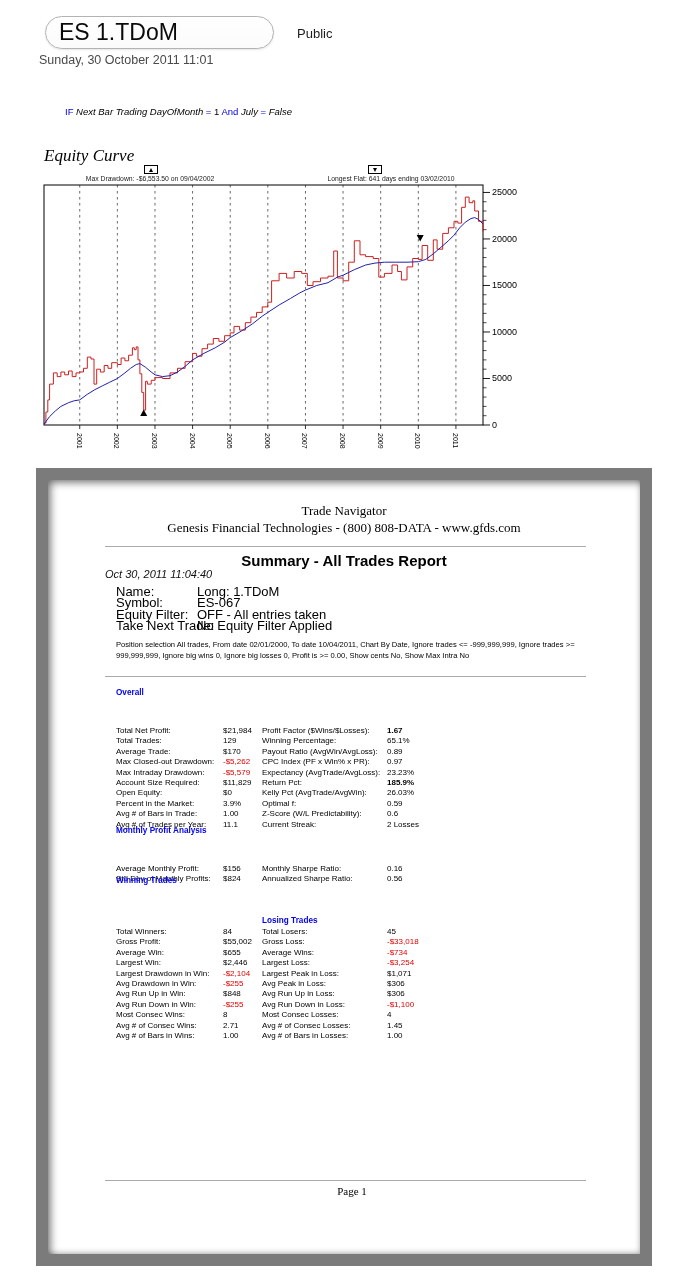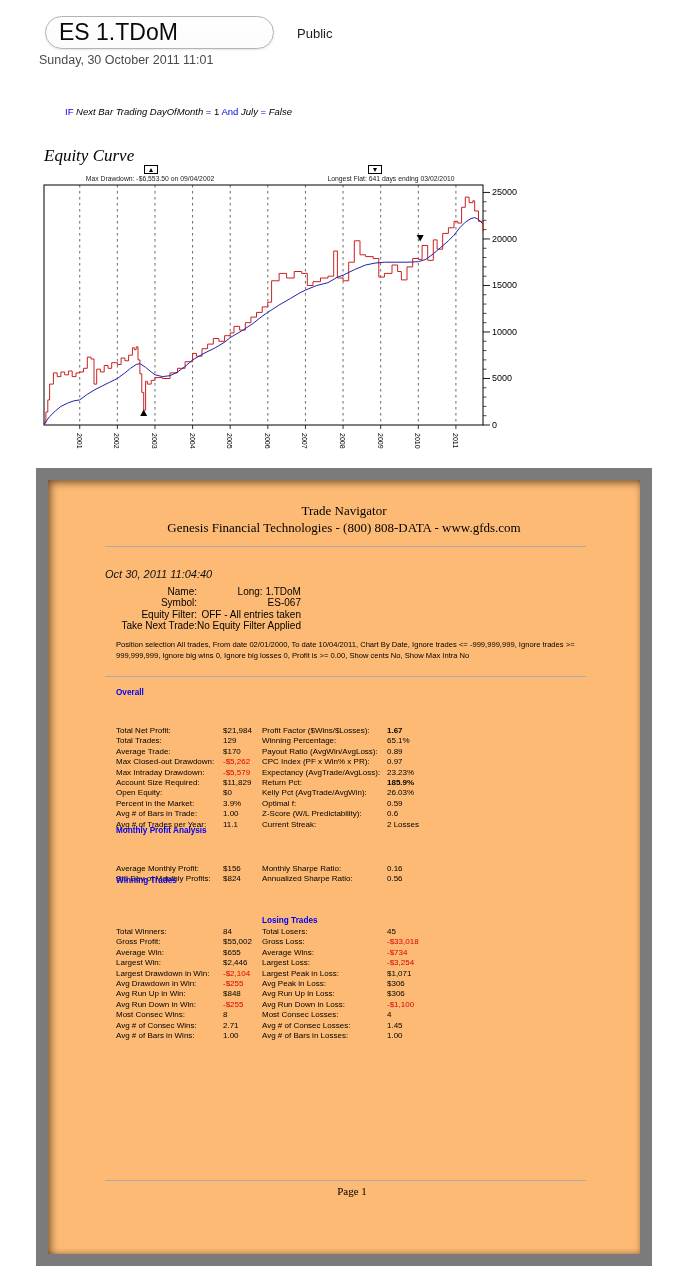--- a/index.html
+++ b/index.html
@@ -39,34 +39,34 @@
   #ann2-box{left:368px;}
   .tri-up{width:0;height:0;border-left:2.5px solid transparent;border-right:2.5px solid transparent;border-bottom:4px solid #000;}
   .tri-down{width:0;height:0;border-left:2.5px solid transparent;border-right:2.5px solid transparent;border-top:4px solid #000;}
   #equity-svg{position:absolute;left:40px;top:183px;}
   
   .frame{
     position:absolute;left:36px;top:468px;width:616px;height:798px;
     background:#7b7b7b;box-sizing:border-box;padding:12px;
   }
   .page{
-    width:100%;height:100%;background:#fdba74;position:relative;
+    width:100%;height:100%;background:#ffffff;position:relative;
     box-shadow:inset 6px 6px 8px -4px rgba(0,0,0,0.60),
                inset -3px -4px 6px -4px rgba(0,0,0,0.45);
   }
   .rpt-center{position:absolute;left:0;width:100%;text-align:center;font-family:"Liberation Serif",serif;font-size:13px;color:#000;}
   #rpt-line1{top:23px;}
   #rpt-line2{top:40px;}
   .hr{position:absolute;left:57px;width:481px;height:0;border-top:1px solid #aaaaaa;}
   #hr1{top:66px;}
   #hr2{top:196px;}
   #hr3{top:700px;}
   .rpt-title{position:absolute;top:72px;left:0;width:100%;text-align:center;font-size:15px;font-weight:bold;color:#000;}
   .rpt-ts{position:absolute;top:88px;left:57px;width:481px;font-size:11px;font-style:italic;color:#111;}
-  .info{position:absolute;top:106px;left:68px;display:grid;grid-template-columns:81px auto;font-size:10px;line-height:11.3px;white-space:nowrap;text-align:right;}
+  .info{position:absolute;top:106px;left:68px;display:grid;grid-template-columns:81px auto;font-size:13px;line-height:11.3px;white-space:nowrap;}
   .para{position:absolute;top:160px;left:68px;width:478px;font-size:7.6px;line-height:10.6px;color:#000;}
   .sec{position:absolute;left:68px;display:grid;grid-template-columns:107px 39px 125px 100px;font-size:8px;line-height:10.4px;white-space:nowrap;}
   #sec0{top:206px;}
   #sec1{top:344px;}
   #sec2{top:394px;}
   .sec-h{color:#0000ee;font-weight:bold;font-size:8.2px;line-height:13px;}
   .span2a{grid-column:1/3;}
   .span2b{grid-column:3/5;margin-top:40px;}
   .red{color:#dd0000;}
   .bold{font-weight:bold;}
@@ -175,20 +175,21 @@
     <path d="M4.0,241.1 L9.6,233.6 L15.3,228.0 L20.9,223.4 L28.5,219.7 L34.1,217.8 L39.7,216.9 L47.3,211.3 L54.8,206.7 L62.3,202.9 L69.8,199.2 L77.4,195.5 L84.9,189.9 L90.5,185.3 L96.2,181.5 L99.9,180.6 L105.6,184.3 L111.2,189.0 L115.0,191.8 L122.5,193.6 L130.0,192.7 L137.5,189.0 L145.1,183.4 L152.6,176.9 L163.9,170.4 L175.2,164.8 L184.6,159.2 L190.2,154.6 L201.5,148.0 L212.8,140.6 L222.2,133.2 L227.8,129.4 L239.1,122.0 L250.4,115.5 L259.8,109.9 L265.4,107.1 L276.7,102.5 L288.0,99.7 L297.4,94.1 L303.1,92.2 L314.3,86.7 L325.6,82.0 L335.0,80.1 L344.4,79.2 L355.7,79.2 L367.0,79.2 L378.3,78.7 L385.8,76.4 L393.3,70.8 L400.9,64.3 L408.4,57.8 L414.0,52.2 L419.7,44.8 L425.3,39.2 L431.0,35.5 L434.7,34.6 L438.5,36.4 L443.0,41.1" fill="none" stroke="#2222aa" stroke-width="1"></path>
     <polygon points="103.6872322193687,226.40697674418604 100.1872322193687,232.90697674418604 107.1872322193687,232.90697674418604" fill="#000"></polygon>
     <polygon points="380.1782347900576,58.52325581395348 376.6782347900576,52.02325581395348 383.6782347900576,52.02325581395348" fill="#000"></polygon>
   </svg>
 
 <div class="frame">
   <div class="page">
     <div class="rpt-center" id="rpt-line1">Trade Navigator</div>
     <div class="rpt-center" id="rpt-line2">Genesis Financial Technologies - (800) 808-DATA - www.gfds.com</div>
     <div class="hr" id="hr1"></div>
+    <div class="rpt-title">Summary - All Trades Report</div>
     <div class="rpt-ts">Oct 30, 2011  11:04:40</div>
     <div class="info" id="info-table">
         <span>Name:</span>
         <span>Long: 1.TDoM</span>
         <span>Symbol:</span>
         <span>ES-067</span>
         <span>Equity Filter:</span>
         <span>OFF - All entries taken</span>
         <span>Take Next Trade:</span>
         <span>No Equity Filter Applied</span>

